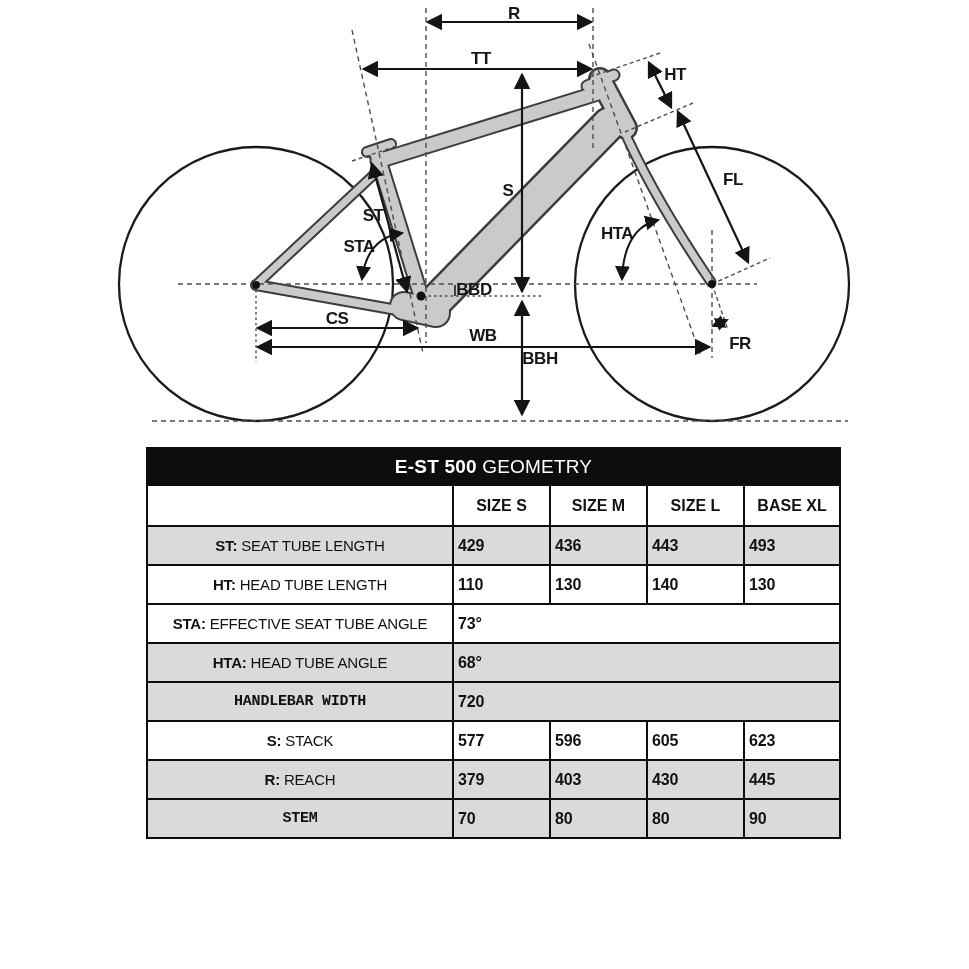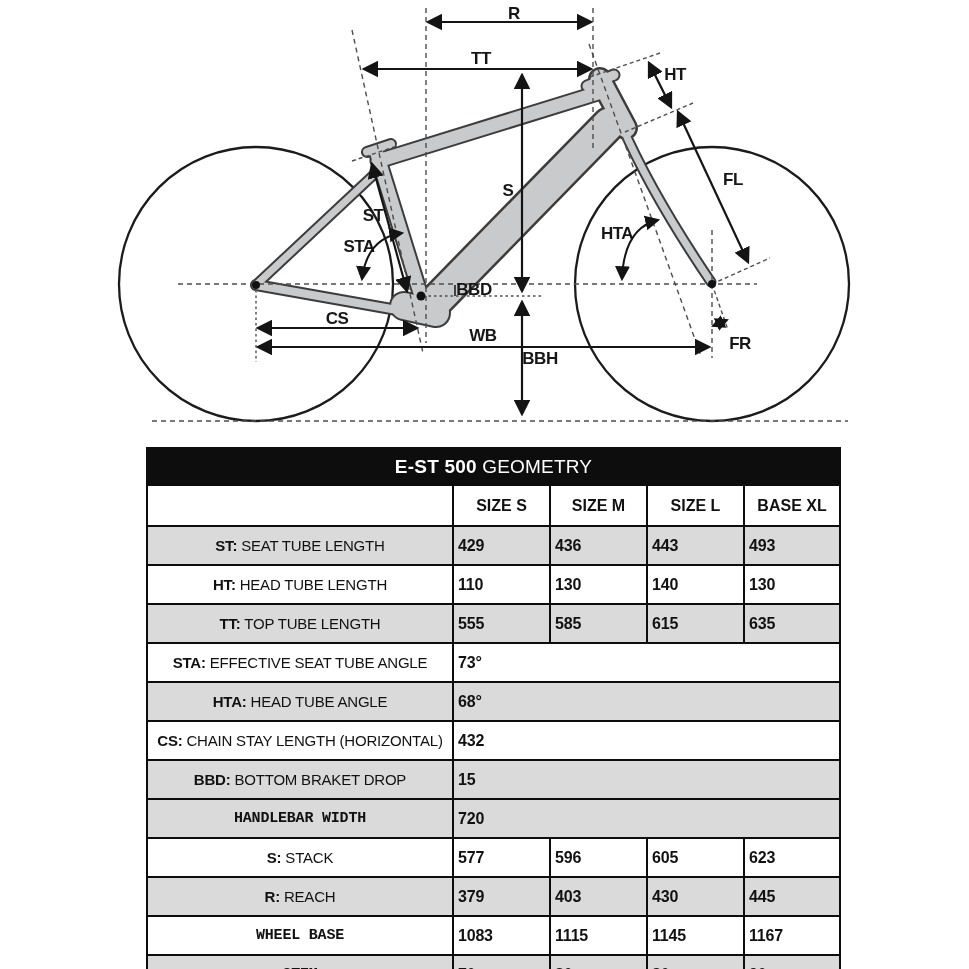--- a/index.html
+++ b/index.html
@@ -157,68 +157,46 @@
           <td class="val">443</td>
           <td class="val">493</td>
         </tr>
         <tr>
           <td class="lbl"><b>HT:</b> HEAD TUBE LENGTH</td>
           <td class="val">110</td>
           <td class="val">130</td>
           <td class="val">140</td>
           <td class="val">130</td>
         </tr>
-        <tr class="alt">
-          <td class="lbl"><b>TT:</b> TOP TUBE LENGTH</td>
-          <td class="val">555</td>
-          <td class="val">585</td>
-          <td class="val">615</td>
-          <td class="val">635</td>
-        </tr>
         <tr>
           <td class="lbl"><b>STA:</b> EFFECTIVE SEAT TUBE ANGLE</td>
           <td class="val" colspan="4">73°</td>
         </tr>
         <tr class="alt">
           <td class="lbl"><b>HTA:</b> HEAD TUBE ANGLE</td>
           <td class="val" colspan="4">68°</td>
-        </tr>
-        <tr>
-          <td class="lbl"><b>CS:</b> CHAIN STAY LENGTH (HORIZONTAL)</td>
-          <td class="val" colspan="4">432</td>
-        </tr>
-        <tr class="alt">
-          <td class="lbl"><b>BBD:</b> BOTTOM BRAKET DROP</td>
-          <td class="val" colspan="4">15</td>
         </tr>
         <tr class="alt">
           <td class="lbl allbold"><b></b>HANDLEBAR WIDTH</td>
           <td class="val" colspan="4">720</td>
         </tr>
         <tr>
           <td class="lbl"><b>S:</b> STACK</td>
           <td class="val">577</td>
           <td class="val">596</td>
           <td class="val">605</td>
           <td class="val">623</td>
         </tr>
         <tr class="alt">
           <td class="lbl"><b>R:</b> REACH</td>
           <td class="val">379</td>
           <td class="val">403</td>
           <td class="val">430</td>
           <td class="val">445</td>
         </tr>
-        <tr>
-          <td class="lbl allbold"><b></b>WHEEL BASE</td>
-          <td class="val">1083</td>
-          <td class="val">1115</td>
-          <td class="val">1145</td>
-          <td class="val">1167</td>
-        </tr>
         <tr class="alt">
           <td class="lbl allbold"><b></b>STEM</td>
           <td class="val">70</td>
           <td class="val">80</td>
           <td class="val">80</td>
           <td class="val">90</td>
         </tr>
       </tbody>
   </table>
 

